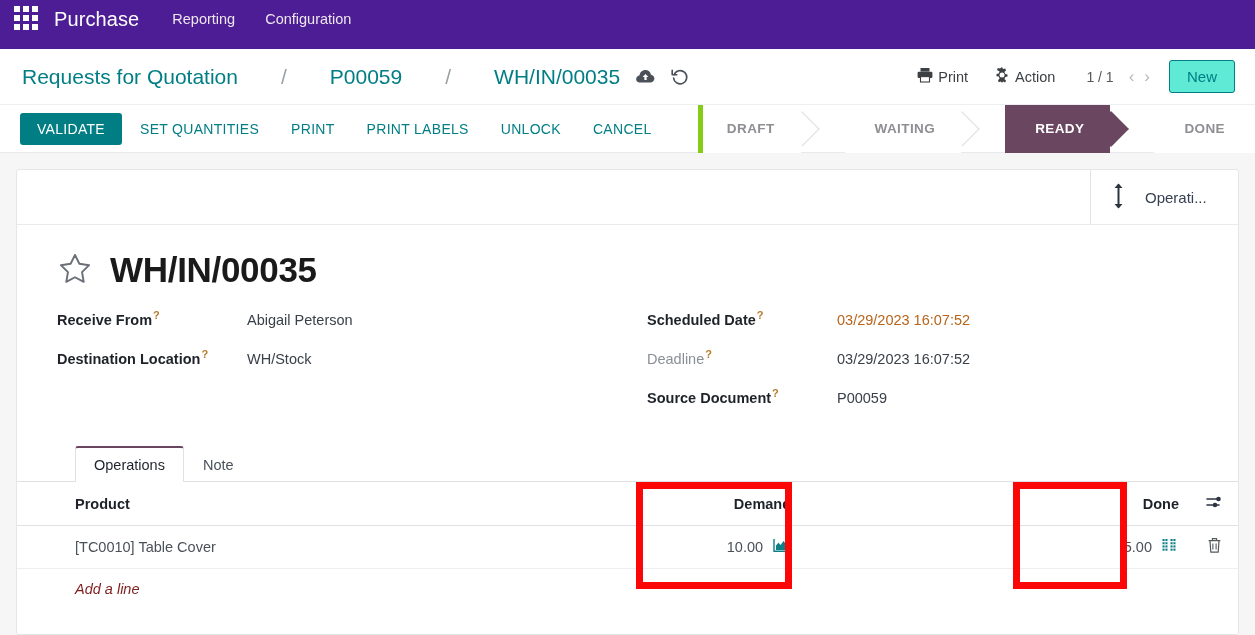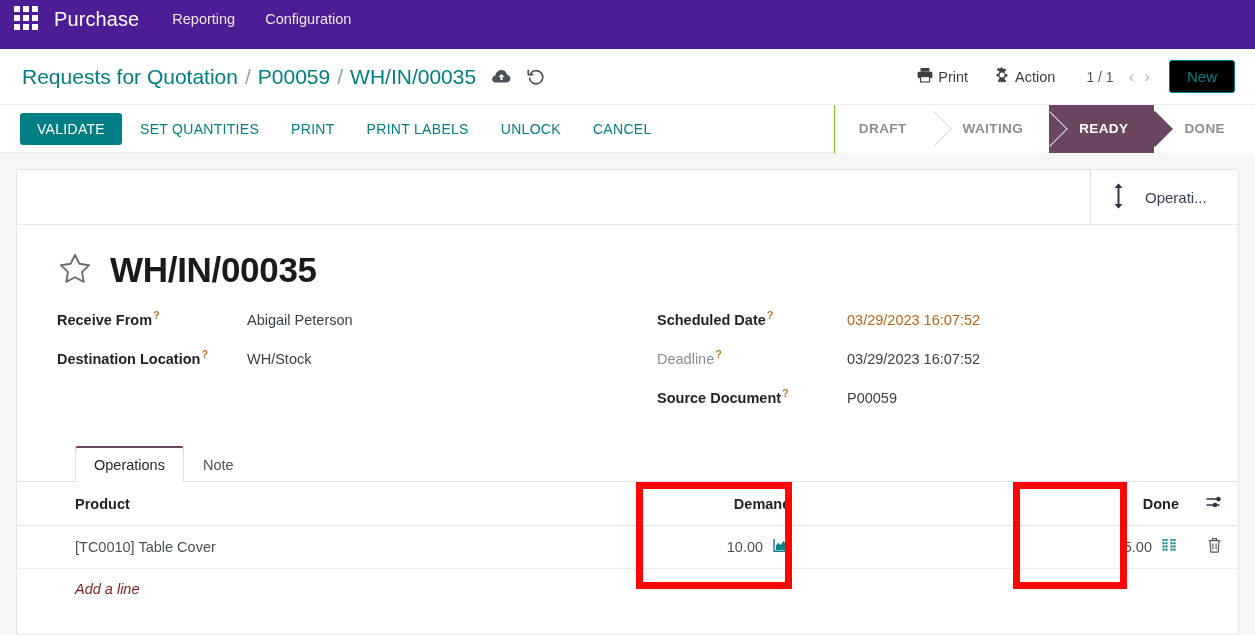--- a/index.html
+++ b/index.html
@@ -57,20 +57,21 @@
     display: flex;
     align-items: center;
     padding: 0 20px 0 22px;
   }
   .breadcrumb {
     display: flex;
     align-items: flex-end;
     font-size: 21px;
     color: #00707f;
     white-space: nowrap;
+    gap: 36px;
   }
   .bc-link { color: #017e84; cursor: pointer; }
   .bc-sep { color: #9aa0a6; margin: 0 7px; font-weight: 300; }
   .bc-current { color: #017e84; }
   .cp-icon-btn {
     margin-left: 16px;
     font-size: 17px;
     color: #495057;
     cursor: pointer;
     line-height: 1;
@@ -103,21 +104,21 @@
     color: #b5b9bd;
     font-size: 17px;
     padding: 0 5px;
     cursor: pointer;
     user-select: none;
   }
   .btn-new {
     margin-left: 14px;
     border: 1px solid #017e84;
     color: #017e84;
-    background: #000000;
+    background: #5eead4;
     font-size: 15px;
     padding: 7px 17px;
     border-radius: 3px;
     cursor: pointer;
     white-space: nowrap;
   }
 
   
   .cp-bottom {
     height: 48px;
@@ -141,21 +142,22 @@
     background: #017e84;
     color: #ffffff;
     padding: 8px 17px;
   }
 
   .statuspipe {
     margin-left: auto;
     display: flex;
     align-items: stretch;
     height: 48px;
-    border-left: 1px solid #84cc16;
+    border-left: 5px solid #84cc16;
+    gap: 44px;
   }
   .status {
     position: relative;
     display: flex;
     align-items: center;
     padding: 0 26px 0 30px;
     font-size: 13.5px;
     font-weight: 700;
     letter-spacing: .4px;
     color: #8e8e93;
@@ -230,21 +232,20 @@
     font-size: 35px;
     font-weight: 700;
     color: #1a1a1a;
     letter-spacing: -.3px;
     line-height: 1;
   }
 
   .form-grid {
     display: flex;
     padding: 22px 0 0 40px;
-    gap: 10px;
   }
   .col { width: 590px; }
   .col.right { width: 560px; }
   .frow {
     display: flex;
     align-items: baseline;
     height: 39px;
   }
   .flabel {
     width: 190px;

